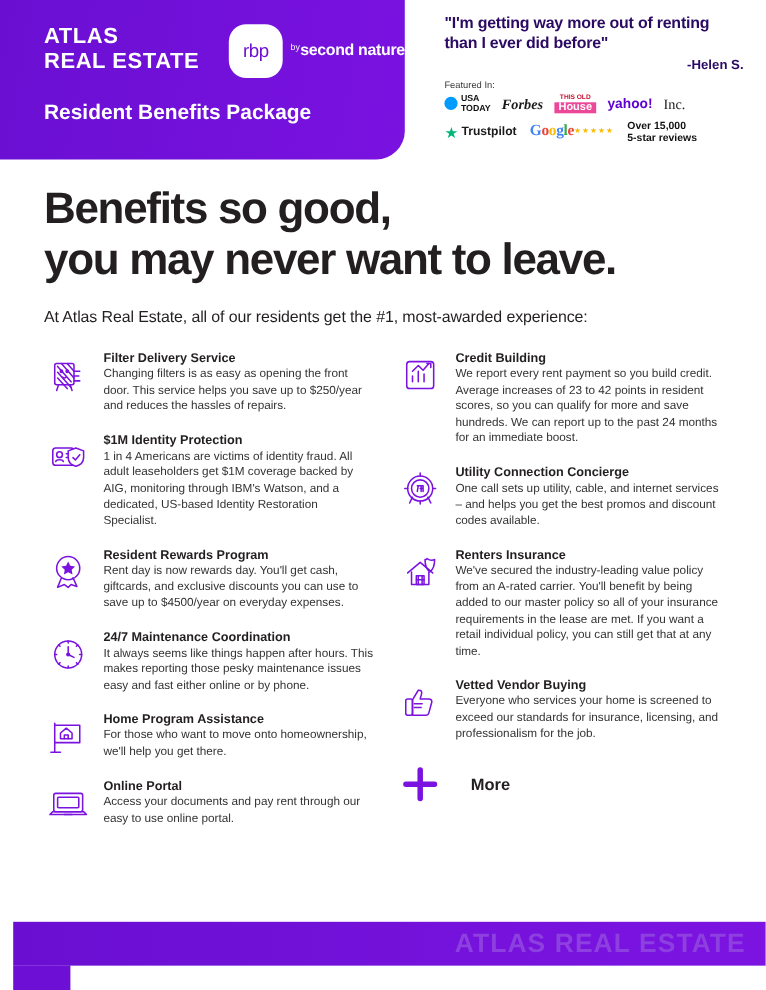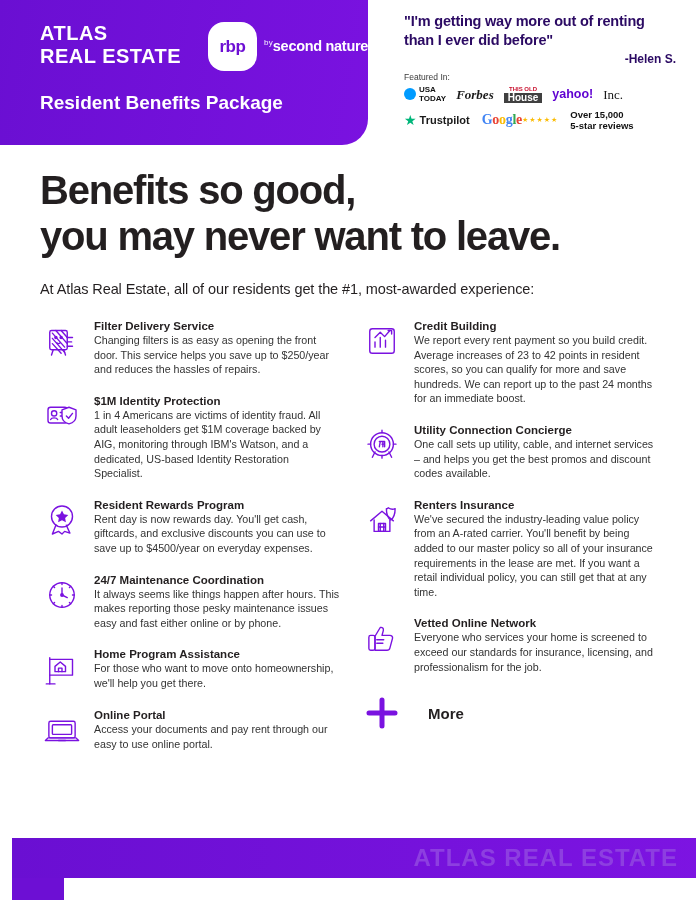--- a/index.html
+++ b/index.html
@@ -44,21 +44,21 @@
   }
   .rbp-badge {
     width: 49px; height: 49px;
     background: #ffffff;
     border-radius: 16px;
     position: relative;
     display: flex; align-items: center; justify-content: center;
   }
   .rbp-badge span {
     color: #6d0fd4;
-    font-weight: bold;
+    font-weight: normal;
     font-size: 17px;
     letter-spacing: -.4px;
   }
   .sn-wrap { display: flex; flex-direction: row; line-height: 1; }
   .sn-by {
     color: #ffffff; font-size: 8px; opacity: .95; margin-bottom: 2px;
     letter-spacing: .2px;
   }
   .sn-name {
     color: #ffffff; font-size: 14.5px; font-weight: bold; letter-spacing: -.3px;
@@ -117,21 +117,21 @@
   .usa-dot {
     width: 12px; height: 12px; border-radius: 50%;
     background: #009bff;
   }
   .logo-usatoday .txt { font-size: 8px; font-weight: bold; color:#111; line-height: 9px;}
   .logo-forbes { font-family: "Liberation Serif", serif; font-size: 13px; font-weight: bold; font-style: italic; }
   .logo-house {
     display: flex; flex-direction: column; align-items: center; line-height: 8px;
   }
   .logo-house .l1 { font-size: 6px; font-weight: bold; color: #c8102e;}
-  .logo-house .l2 { font-size: 10px; font-weight: bold; color: #fff; background: #404040; padding: 1px 4px; }
+  .logo-house .l2 { font-size: 10px; font-weight: bold; color: #fff; background: #ec4899; padding: 1px 4px; }
   .logo-yahoo { color: #5f01d1; font-size: 12.5px; font-weight: bold; }
   .logo-inc { font-family: "Liberation Serif", serif; font-size: 13px; font-weight: normal; }
   .logo-trustpilot { display: flex; align-items: center; gap: 3px; }
   .tp-star { color: #00b67a; font-size: 14px; line-height: 1; }
   .logo-google-wrap { display: flex; align-items: center; line-height: 10px;}
   .g-b { color:#4285f4 } .g-r { color:#ea4335 } .g-y { color:#fbbc05 } .g-g { color:#34a853 }
   .logo-google { font-family: "Liberation Serif", serif; font-size: 14px; font-weight: bold; letter-spacing: -.3px;}
   .g-stars { color: #fbbc05; font-size: 7px; letter-spacing: 1px; }
   .reviews {
     font-size: 9.5px; font-weight: bold; color: #111; line-height: 11px;
@@ -428,21 +428,21 @@
       </div>
       <div class="benefit">
         <div class="bicon">
           <svg width="42" height="42" viewBox="0 0 48 48" fill="none" stroke="#7a12e0" stroke-width="1.6" stroke-linecap="round" stroke-linejoin="round">
             <path d="M16 22l6-10c2.5-.5 4 1 3.5 3.5L24 21h9c2 0 3.5 1.5 3 3.5l-3 11c-.4 1.6-1.7 2.5-3.3 2.5H16z"></path>
             <rect x="9" y="21" width="7" height="17" rx="2"></rect>
             <path d="M18 26h8M18 30h7"></path>
           </svg>
         </div>
         <div class="btext">
-          <div class="btitle">Vetted Online Network</div>
+          <div class="btitle">Vetted Vendor Buying</div>
           <div class="bdesc">Everyone who services your home is screened to exceed our standards for insurance, licensing, and professionalism for the job.</div>
         </div>
       </div>
       <div class="more-row">
         <div class="bicon">
           <svg width="34" height="34" viewBox="0 0 34 34">
             <path d="M17 4v26M4 17h26" stroke="#7a12e0" stroke-width="5" stroke-linecap="round"></path>
           </svg>
         </div>
         <div class="more-label">More</div>

